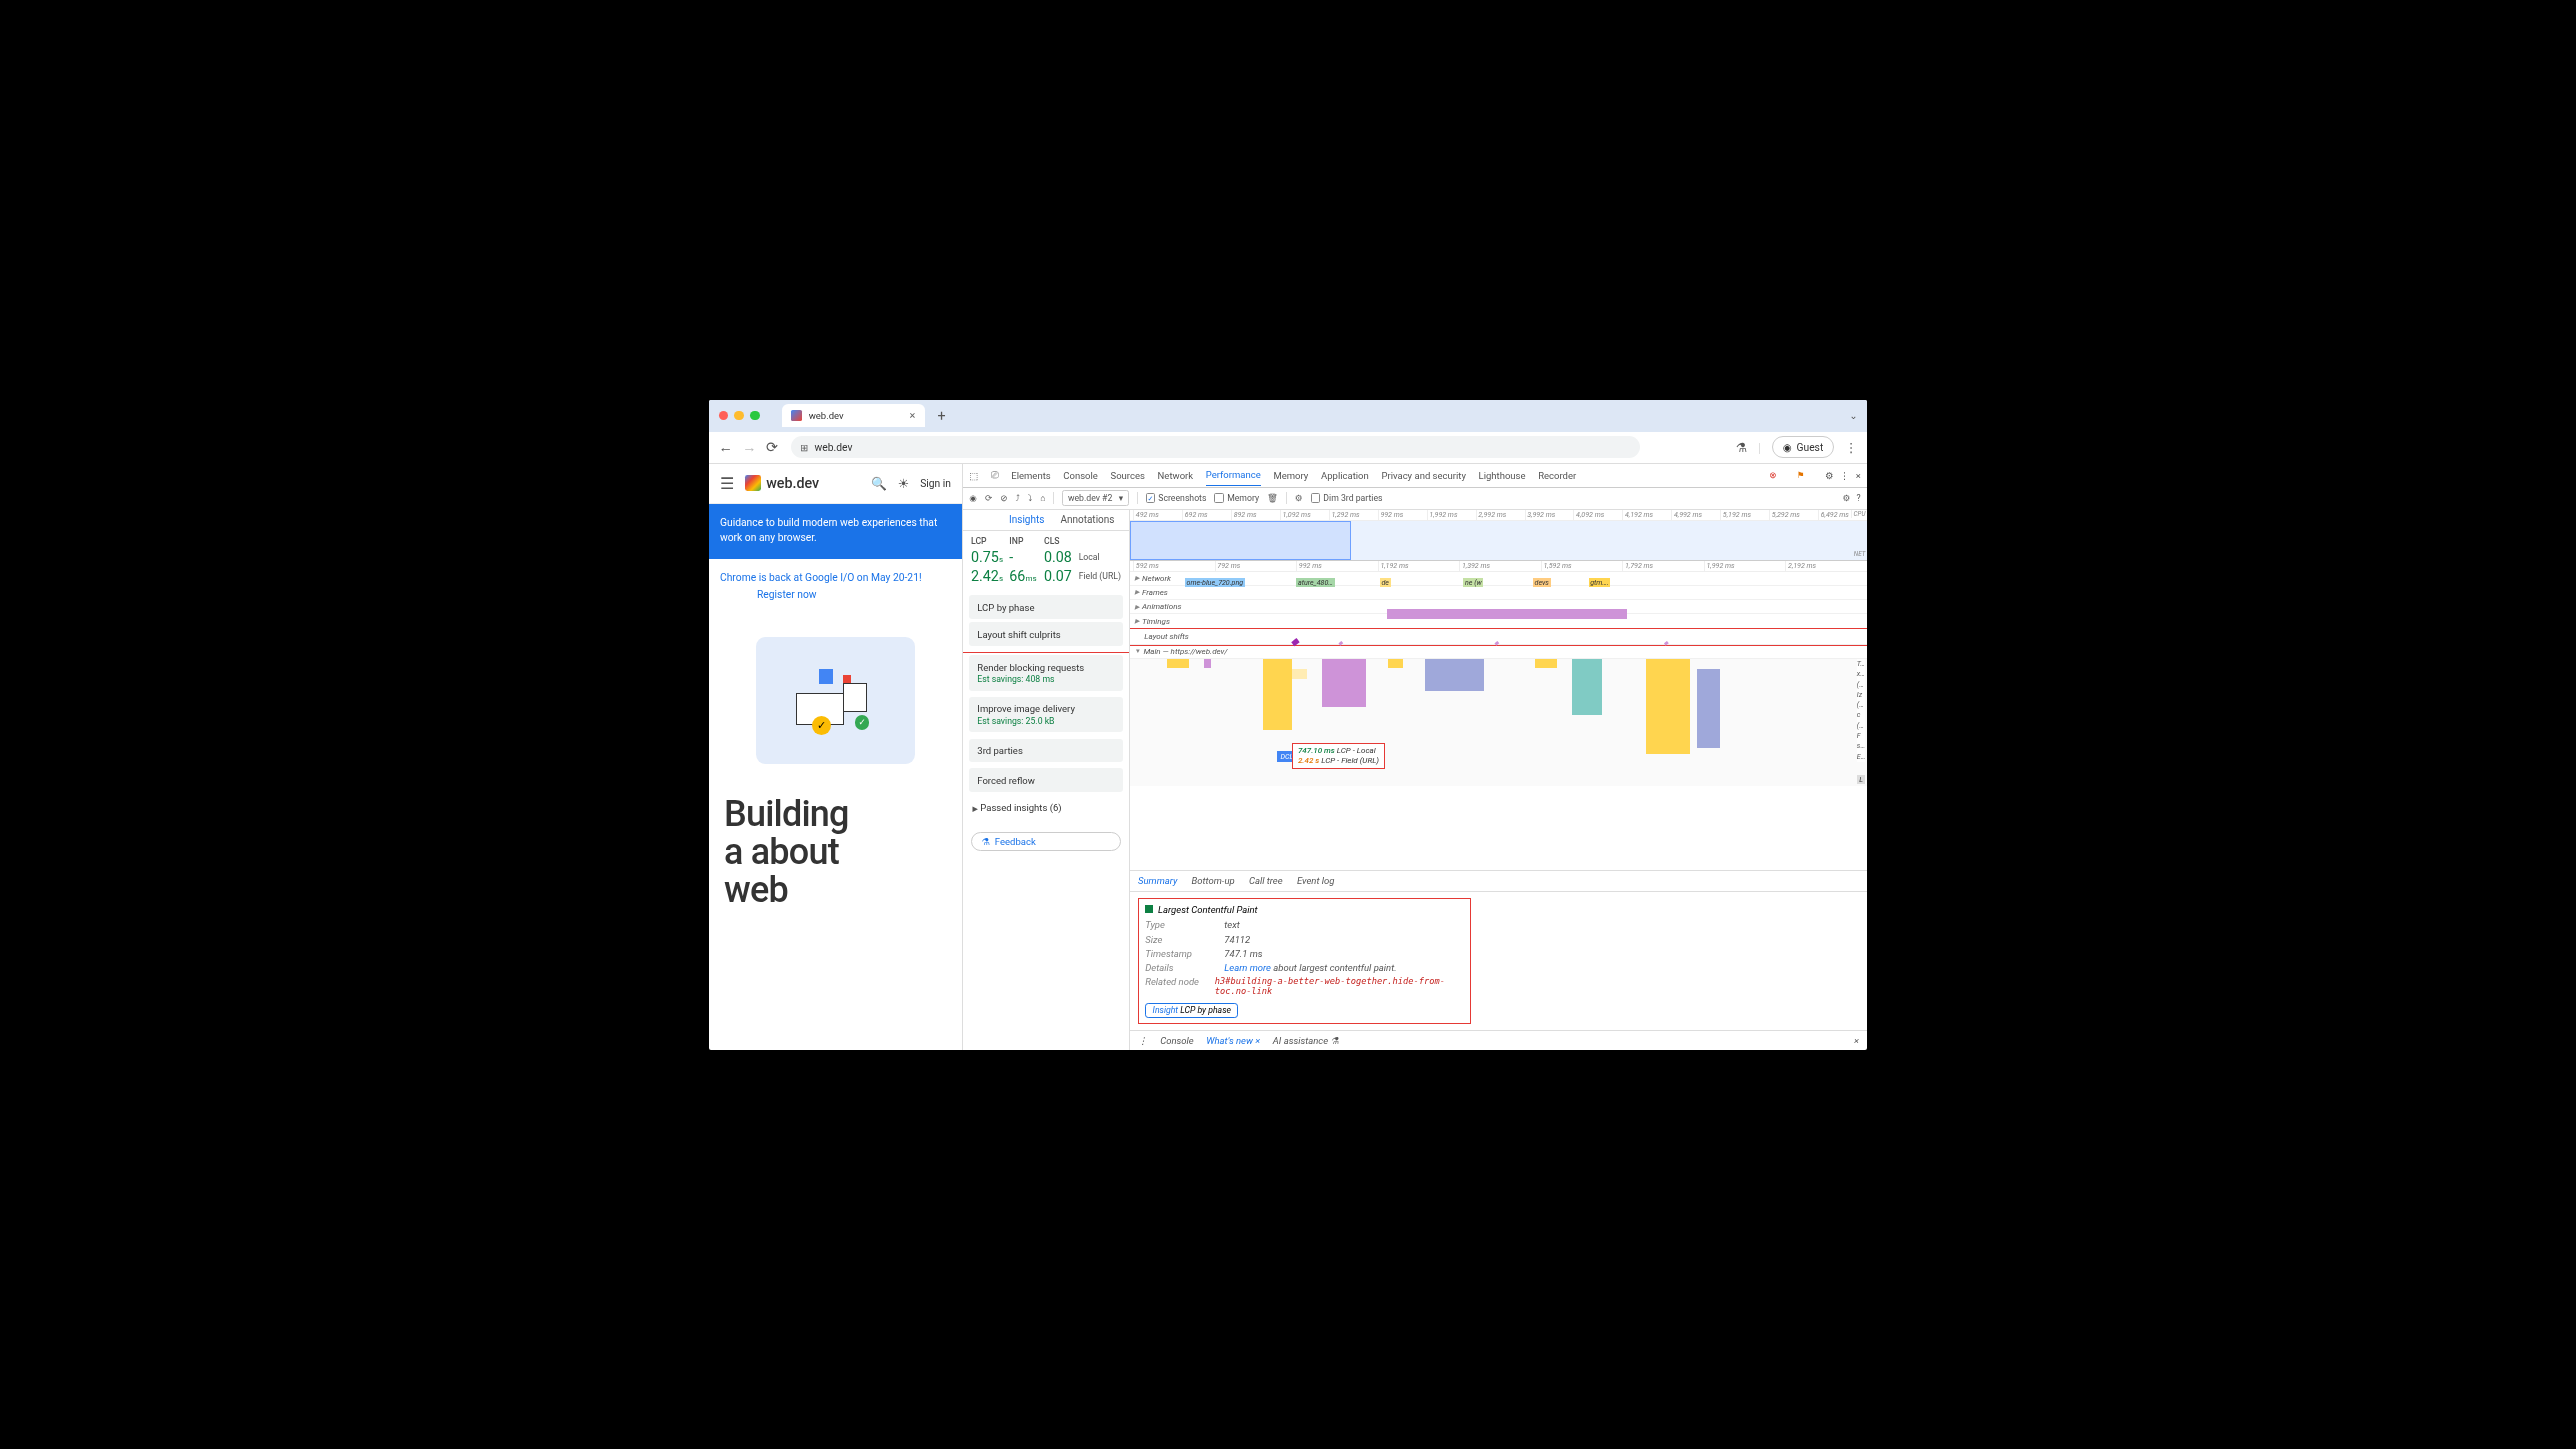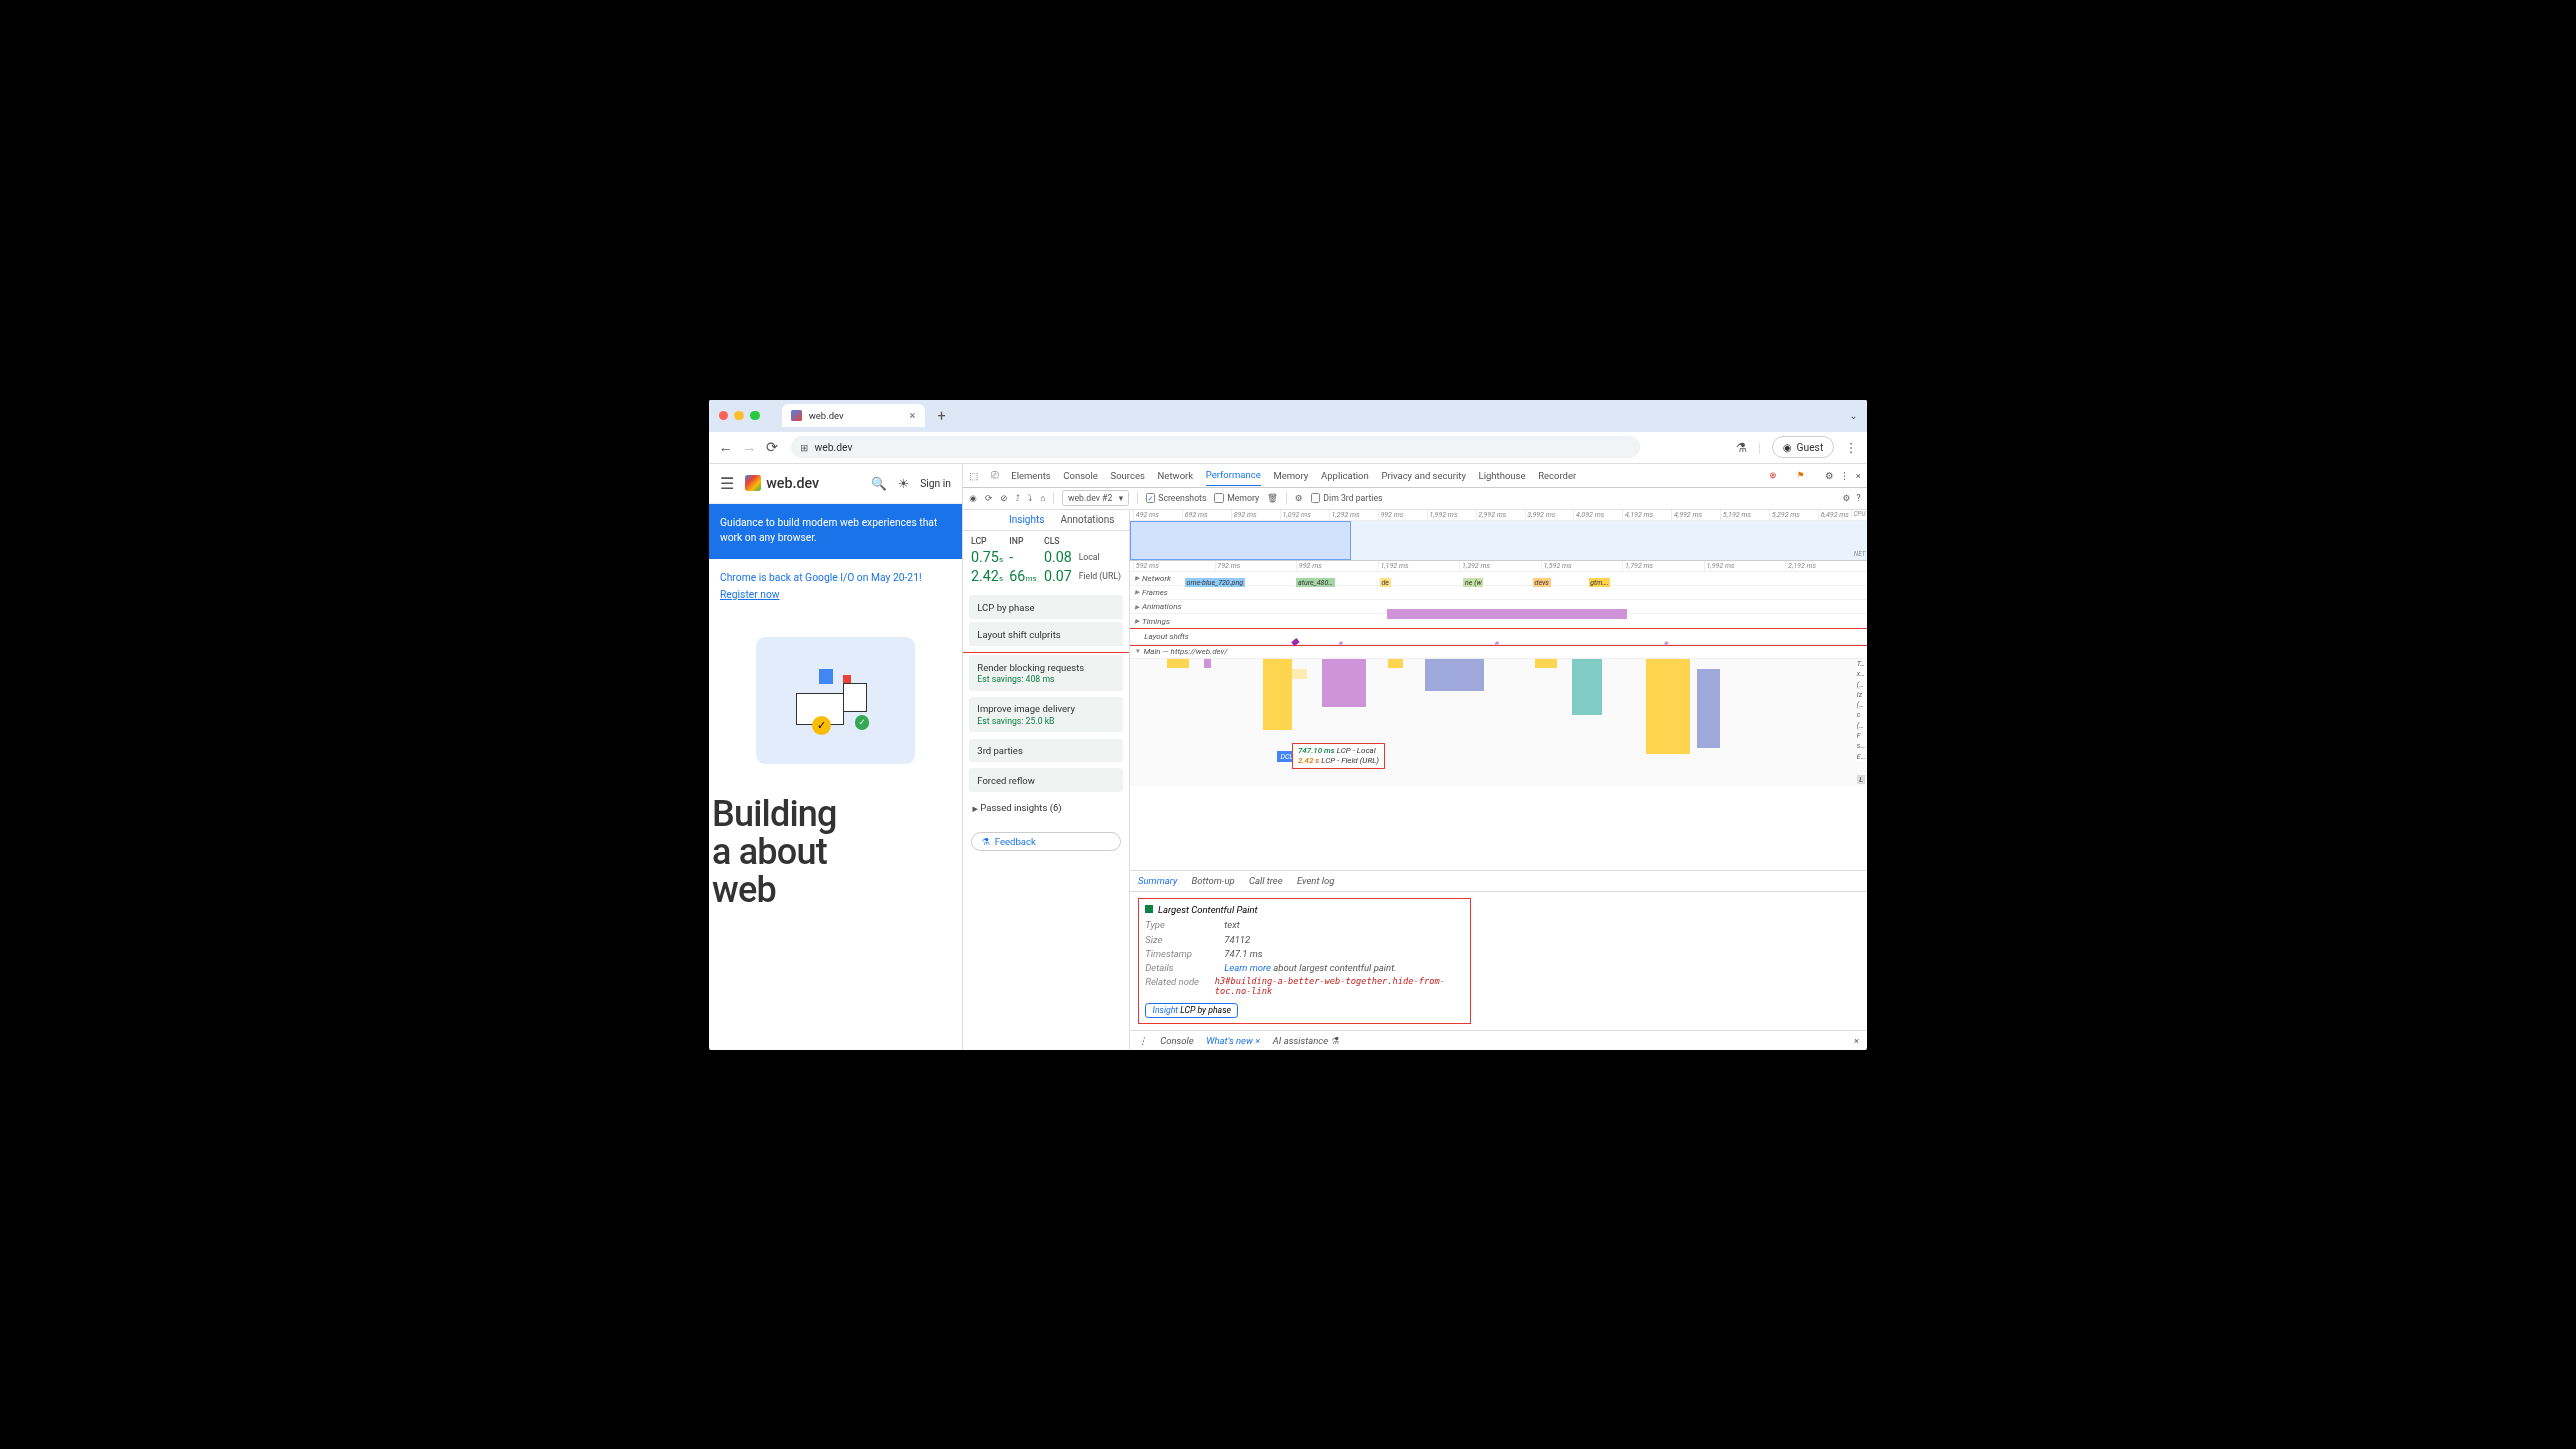--- a/index.html
+++ b/index.html
@@ -32,23 +32,23 @@
 .devtools-side { flex: 1; display: flex; flex-direction: column; overflow: hidden; }
 
 
 .wd-header { height: 40px; display: flex; align-items: center; padding: 0 11px; gap: 11px; border-bottom: 0.8px solid #eee; }
 .wd-logo { display: flex; align-items: center; gap: 4.8px; font-weight: 500; font-size: 14.3px; color: #333; }
 .wd-logo-icon { width: 16px; height: 16px; background: linear-gradient(135deg, #4285f4, #ea4335, #fbbc04, #34a853); border-radius: 2.4px; }
 .wd-header-right { margin-left: auto; display: flex; gap: 11px; align-items: center; }
 .signin { font-size: 10.3px; color: #333; }
 .wd-banner { background: #1a73e8; color: #fff; padding: 12.7px 11px; font-size: 10.3px; line-height: 1.45; }
 .wd-notice { padding: 12.7px 11px; font-size: 10.3px; color: #1a73e8; }
-.wd-notice a { text-decoration: underline; display: block; margin-top: 3.2px; }
+.wd-notice a { display: block; margin-top: 3.2px; margin-left: 37px; }
 .wd-illustration { margin: 24px auto; width: 159px; height: 127px; background: #e3ecfa; border-radius: 9.5px; position: relative; }
-.wd-hero { padding: 8px 3px; font-size: 36px; font-weight: 500; line-height: 1.05; color: #333; letter-spacing: -0.8px; }
+.wd-hero { padding: 8px 15px; font-size: 36px; font-weight: 500; line-height: 1.05; color: #333; letter-spacing: -0.8px; }
 
 
 .dt-tabs { height: 24px; border-bottom: 0.8px solid #ccc; display: flex; align-items: center; padding: 0 6.3px; gap: 12.7px; font-size: 9.5px; color: #555; position: relative; }
 .dt-tabs .tab { cursor: pointer; padding: 4.8px 0; }
 .dt-tabs .tab.active { color: #1a73e8; border-bottom: 1.6px solid #1a73e8; }
 .dt-tabs-right { margin-left: auto; display: flex; gap: 6.3px; align-items: center; }
 .dt-badge { display: inline-flex; align-items: center; gap: 1.6px; font-size: 8.7px; }
 .dt-badge.err { color: #d93025; }
 .dt-badge.warn { color: #e37400; }
 .dt-badge .cnt { background: currentColor; color: #fff; border-radius: 6.3px; padding: 0 4px; font-size: 8px; }

